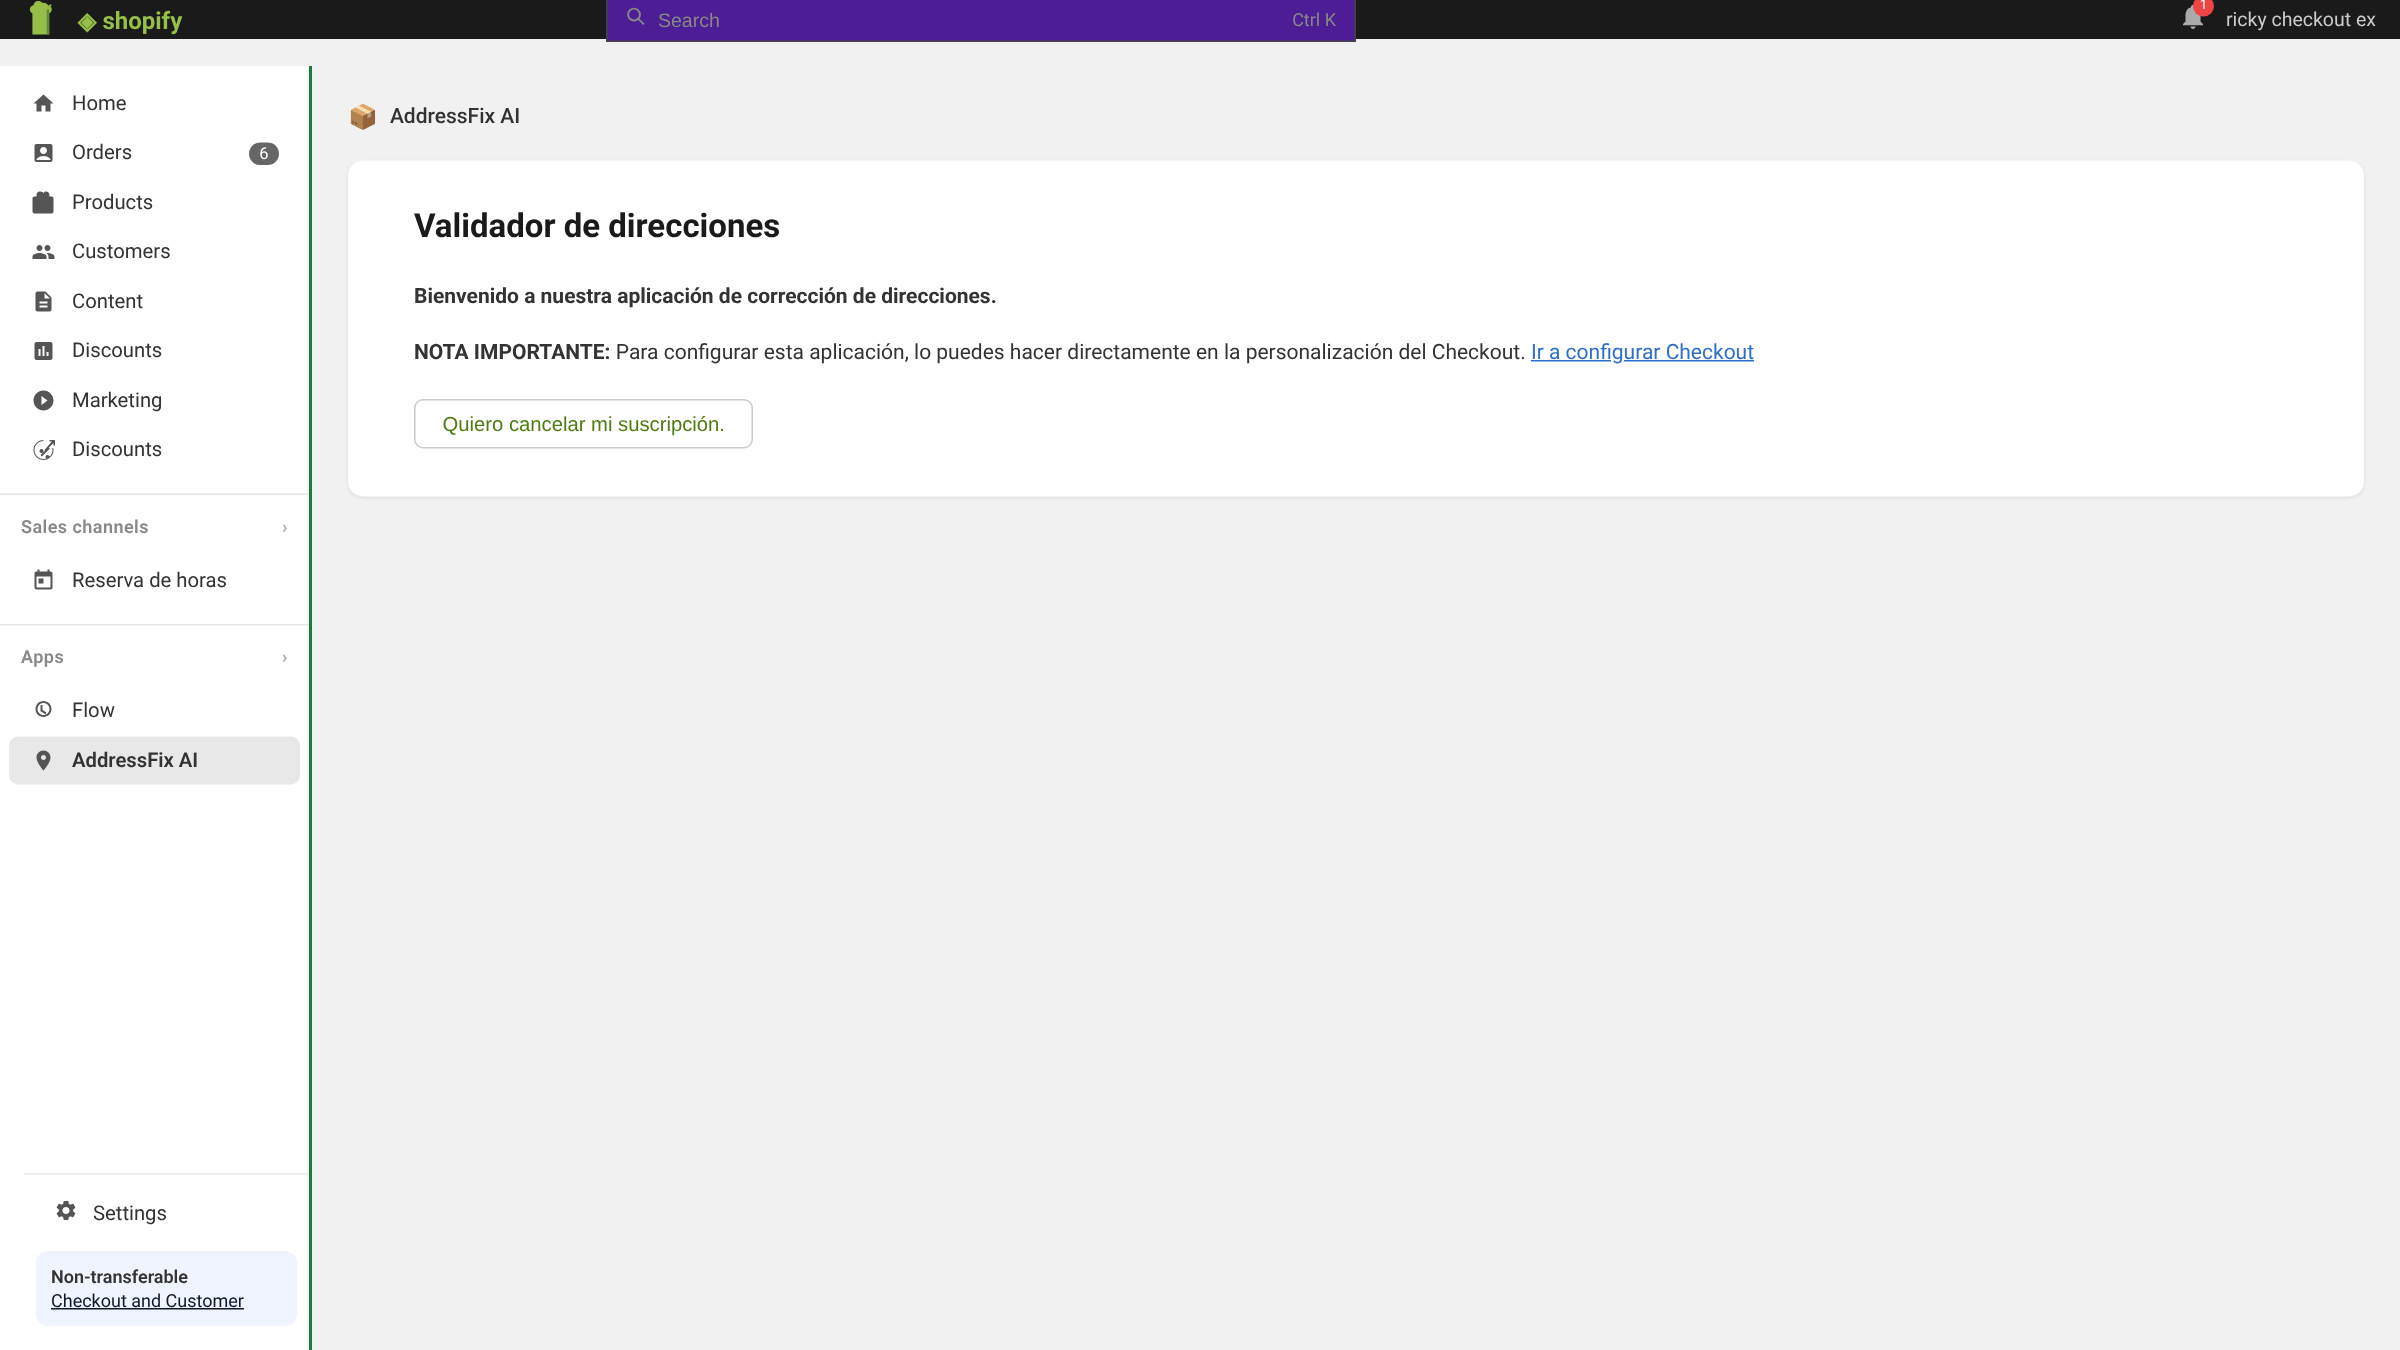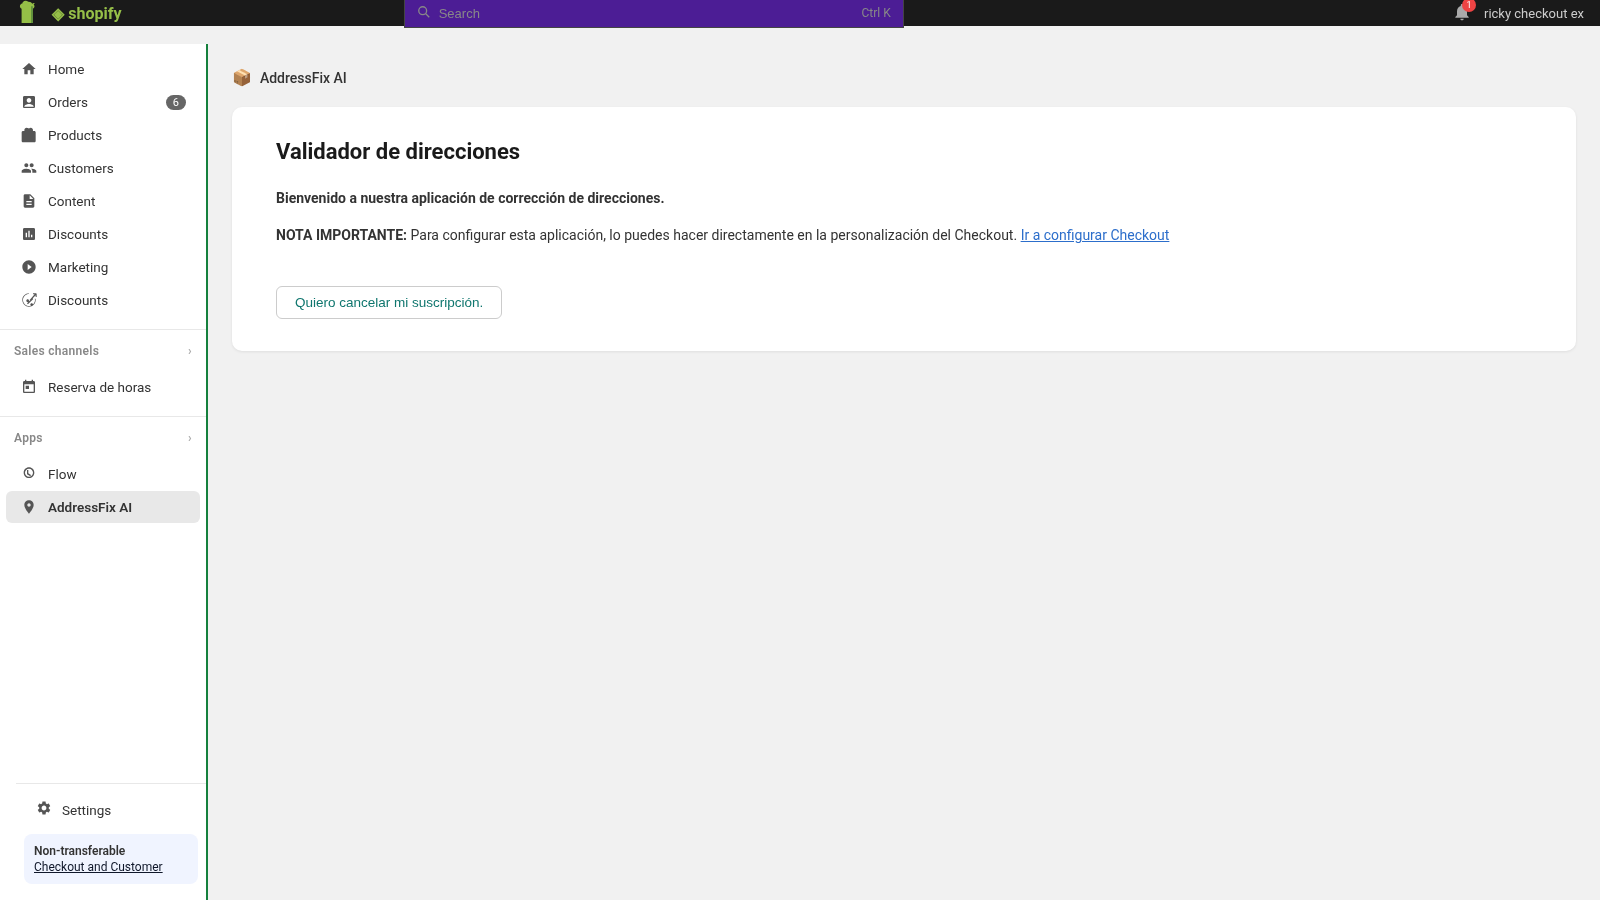--- a/index.html
+++ b/index.html
@@ -81,22 +81,22 @@
     .breadcrumb .bc-text { font-size: 14px; color: #333; font-weight: 500; }
     .content-card {
       background: #fff; border-radius: 10px; padding: 32px 44px;
       box-shadow: 0 1px 3px rgba(0,0,0,0.08);
     }
     .page-title { font-size: 22px; font-weight: 700; margin-bottom: 24px; color: #1a1a1a; }
     .note-line { margin-bottom: 16px; font-size: 14px; color: #333; line-height: 1.5; }
     .note-label { font-weight: 700; }
     .note-link { color: #2c6ecb; text-decoration: underline; cursor: pointer; }
     .cancel-btn {
-      margin-top: 24px; padding: 8px 18px; background: #fff; border: 1px solid #ccc;
-      border-radius: 6px; cursor: pointer; font-size: 13.5px; color: #0f766e;
+      margin-top: 4px; padding: 8px 18px; background: #fff; border: 1px solid #ccc;
+      border-radius: 6px; cursor: pointer; font-size: 13.5px; color: #4d7c0f;
     }
   </style>
 </head>
 <body>
 
 <div id="topbar">
   <div class="logo">
     <svg viewBox="0 0 50 50" fill="none" xmlns="http://www.w3.org/2000/svg">
       <path d="M33.5 7.5s-0.5-0.3-1.5-0.3c-0.9 0-2 0.6-2.8 1.5C27.8 6.2 25.8 5 23 5c-0.4 0-0.8 0-1.2 0.1C20.5 3.8 19 3 17 3c-3.5 0-5.2 2.6-5.8 5.1C8.7 8.6 7 10.5 7 13c0 2 1.2 3.7 3 4.6V43h20V17.6c1.8-0.9 3-2.6 3-4.6 0-1.5-0.6-2.8-1.5-3.8L33.5 7.5z" fill="#95BF47"></path>
       <path d="M30 13h-3v30h3V13z" fill="#5E8E3E"></path>

